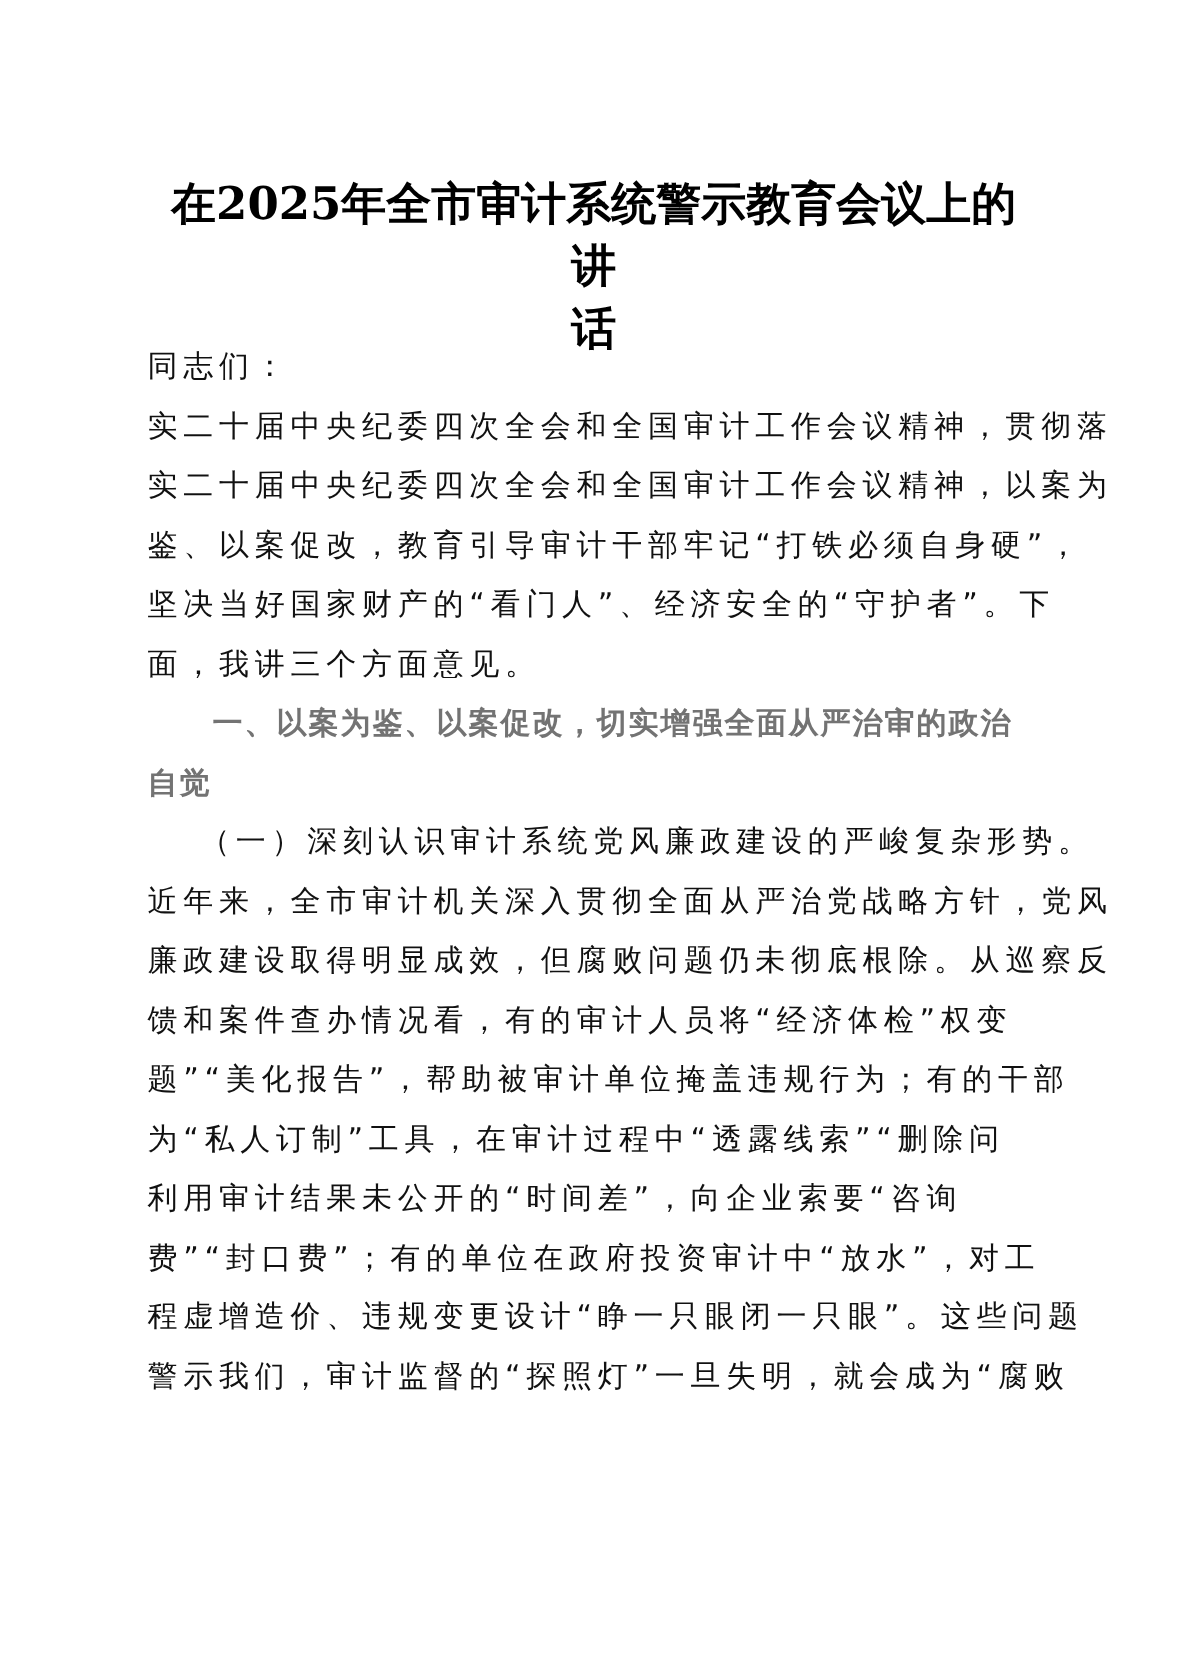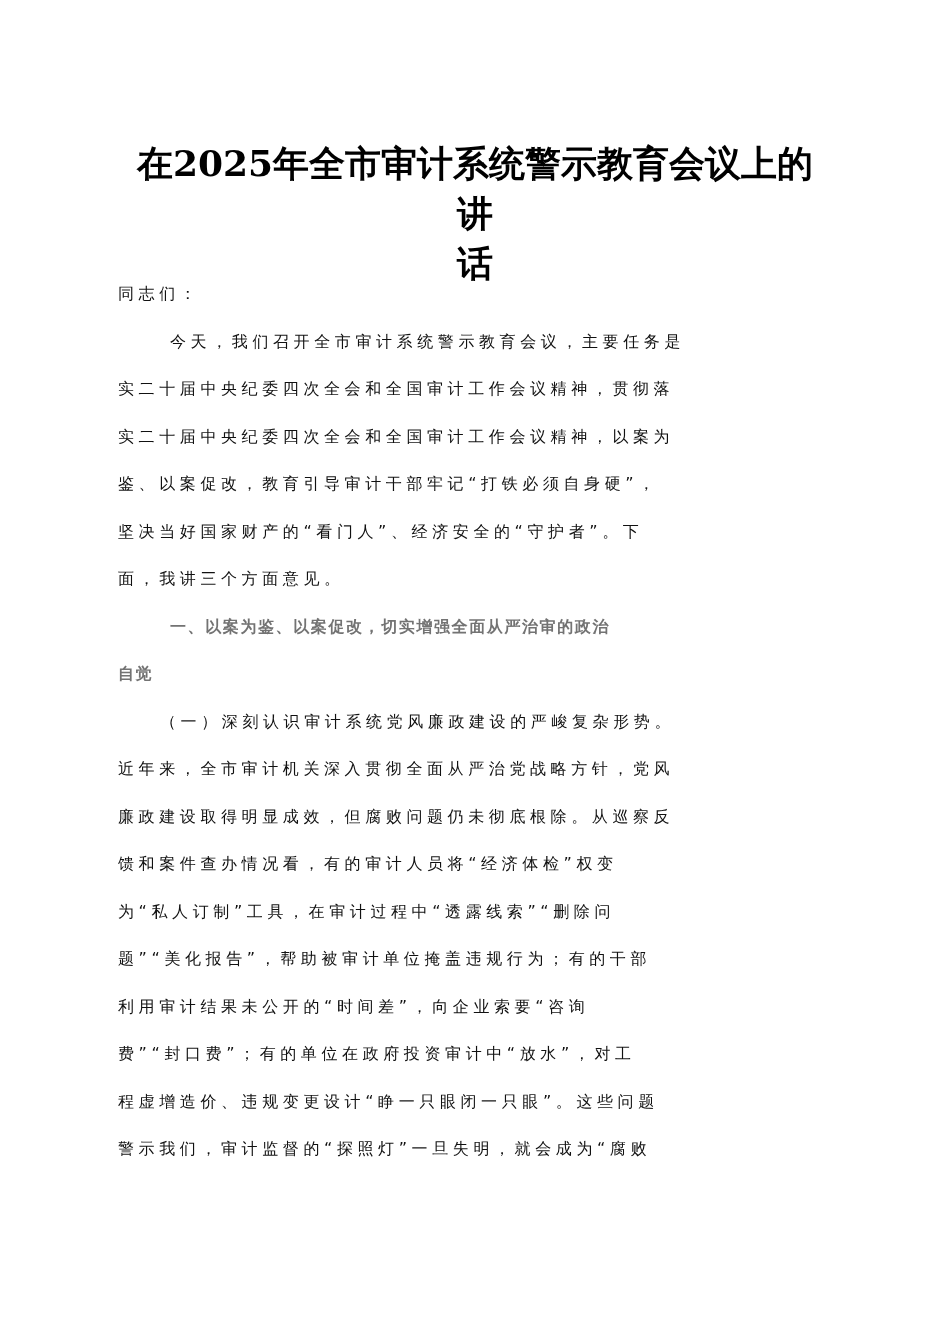--- a/index.html
+++ b/index.html
@@ -7,56 +7,55 @@
   .page { position: absolute; left: 0; top: 0; width: 950px; height: 992px; background: #fff; }
   .title {
     position: absolute; left: 120px; width: 710px; top: 138px;
     font-family: "DejaVu Serif", "Liberation Serif", serif;
     font-weight: bold; font-size: 36px; line-height: 50px;
     color: #000; text-align: center; letter-spacing: 0px;
   }
   .body {
     position: absolute; left: 118px; width: 710px; top: 270px;
     font-family: "DejaVu Sans", "Liberation Sans", sans-serif;
-    font-size: 16px; line-height: 47.5px; color: #111;
+    font-size: 24px; line-height: 47.5px; color: #111;
     letter-spacing: 4.6px; text-align: justify;
   }
   .line { display: block; white-space: nowrap; height: 47.5px; overflow: visible; }
   .indent { padding-left: 52px; }
   .heading { font-weight: bold; color: #737373; letter-spacing: 1.6px; }
   .sub { letter-spacing: 4.6px; }
 </style>
 </head>
 <body>
 
 <div class="page">
 
   <div class="title">
     <div>在2025年全市审计系统警示教育会议上的讲</div>
     <div>话</div>
   </div>
 
   <div class="body">
     <span class="line">同志们：</span>
 
-    <span class="line indent">今天，我们召开全市审计系统警示教育会议，主要任务是</span>
     <span class="line">实二十届中央纪委四次全会和全国审计工作会议精神，贯彻落</span>
     <span class="line">实二十届中央纪委四次全会和全国审计工作会议精神，以案为</span>
     <span class="line">鉴、以案促改，教育引导审计干部牢记“打铁必须自身硬”，</span>
     <span class="line">坚决当好国家财产的“看门人”、经济安全的“守护者”。下</span>
     <span class="line">面，我讲三个方面意见。</span>
 
     <span class="line indent heading">一、以案为鉴、以案促改，切实增强全面从严治审的政治</span>
     <span class="line heading">自觉</span>
 
     <span class="line indent sub" style="padding-left:42px;">（一）深刻认识审计系统党风廉政建设的严峻复杂形势。</span>
     <span class="line">近年来，全市审计机关深入贯彻全面从严治党战略方针，党风</span>
     <span class="line">廉政建设取得明显成效，但腐败问题仍未彻底根除。从巡察反</span>
     <span class="line">馈和案件查办情况看，有的审计人员将“经济体检”权变</span>
+    <span class="line">题”“美化报告”，帮助被审计单位掩盖违规行为；有的干部</span>
     <span class="line">为“私人订制”工具，在审计过程中“透露线索”“删除问</span>
-    <span class="line">题”“美化报告”，帮助被审计单位掩盖违规行为；有的干部</span>
     <span class="line">利用审计结果未公开的“时间差”，向企业索要“咨询</span>
     <span class="line">费”“封口费”；有的单位在政府投资审计中“放水”，对工</span>
     <span class="line">程虚增造价、违规变更设计“睁一只眼闭一只眼”。这些问题</span>
     <span class="line">警示我们，审计监督的“探照灯”一旦失明，就会成为“腐败</span>
   </div>
 
 </div>
 
 </body></html>

